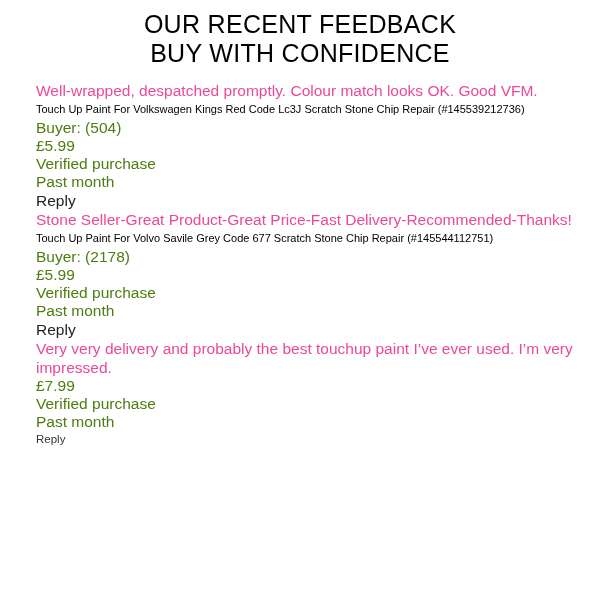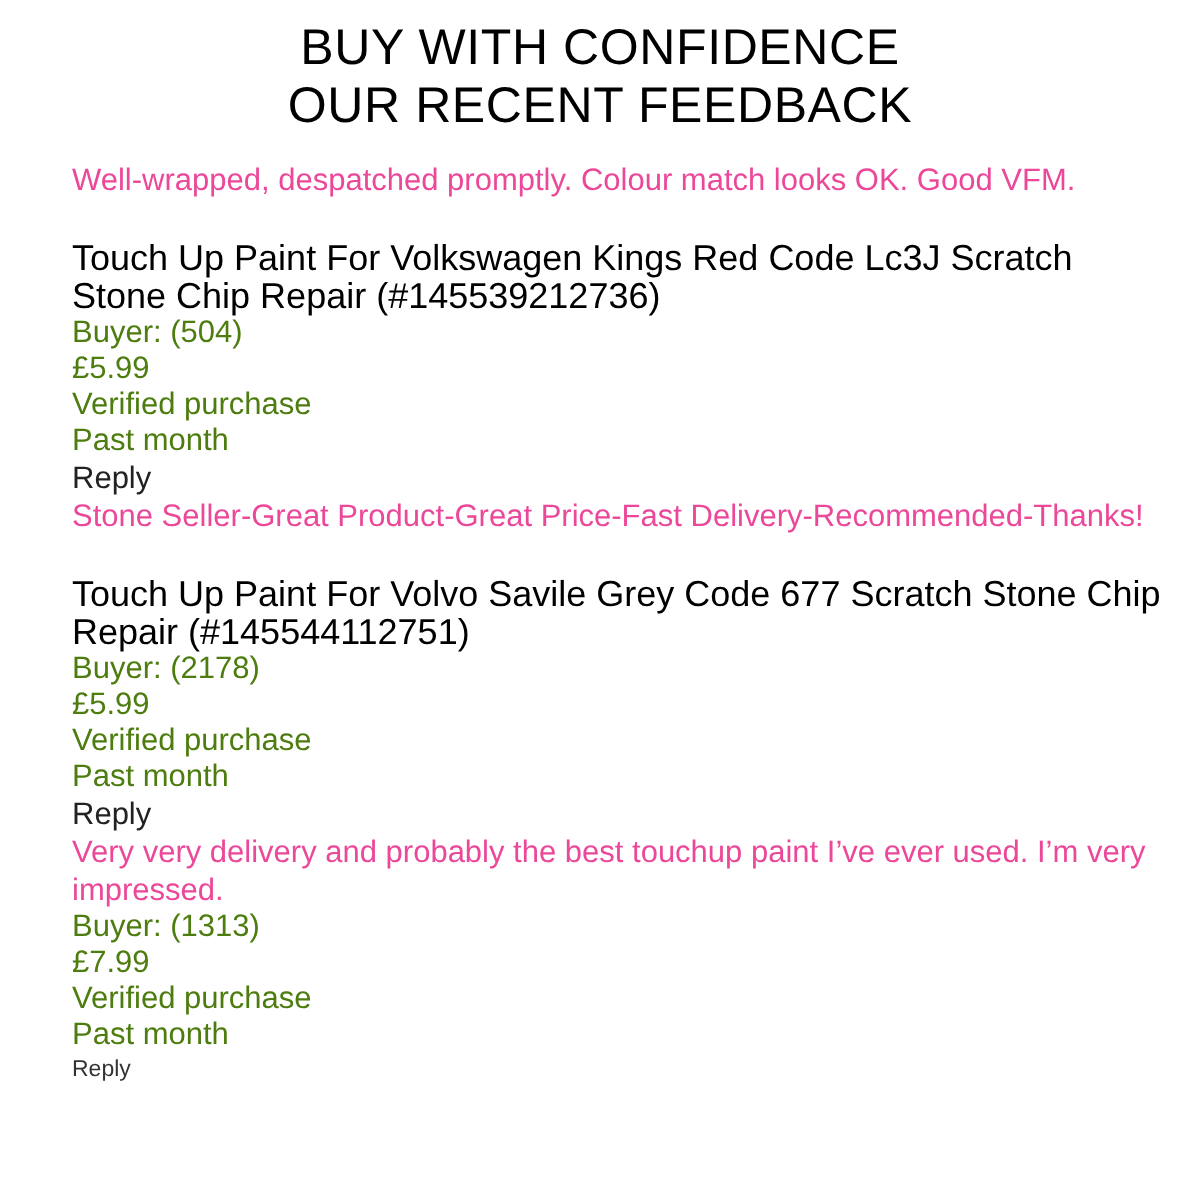--- a/index.html
+++ b/index.html
@@ -42,23 +42,22 @@
     margin: 0 0 0 0;
     padding: 0;
   }
   .comment {
     color: #ec4899;
     font-size: 15.5px;
     line-height: 19px;
   }
   .item-title {
     color: #000000;
-    font-size: 18px;
+    font-size: 11px;
     line-height: 19px;
-    margin-top: 20px;
   }
   .meta {
     color: #4d7c0f;
     font-size: 15.5px;
     line-height: 18px;
   }
   .reply {
     color: #222222;
     font-size: 15.5px;
     line-height: 19px;
@@ -68,22 +67,22 @@
     line-height: 16px;
     color: #333333;
   }
 </style>
 </head>
 <body>
 
 <div class="page">
 
   <div class="heading">
+    <span class="heading-line">OUR RECENT FEEDBACK</span>
     <span class="heading-line">BUY WITH CONFIDENCE</span>
-    <span class="heading-line">OUR RECENT FEEDBACK</span>
   </div>
 
   <div class="feedback-list">
 
     <div class="feedback-item">
       <div class="comment">Well-wrapped, despatched promptly. Colour match looks OK. Good VFM.</div>
       <div class="item-title">Touch Up Paint For Volkswagen Kings Red Code Lc3J Scratch Stone Chip Repair (#145539212736)</div>
       <div class="meta">Buyer: (504)</div>
       <div class="meta">£5.99</div>
       <div class="meta">Verified purchase</div>
@@ -96,21 +95,20 @@
       <div class="item-title">Touch Up Paint For Volvo Savile Grey Code 677 Scratch Stone Chip Repair (#145544112751)</div>
       <div class="meta">Buyer:  (2178)</div>
       <div class="meta">£5.99</div>
       <div class="meta">Verified purchase</div>
       <div class="meta">Past month</div>
       <div class="reply">Reply</div>
     </div>
 
     <div class="feedback-item">
       <div class="comment">Very very delivery and probably the best touchup paint I’ve ever used. I’m very impressed.</div>
-      <div class="meta">Buyer: (1313)</div>
       <div class="meta">£7.99</div>
       <div class="meta">Verified purchase</div>
       <div class="meta">Past month</div>
       <div class="reply reply-small">Reply</div>
     </div>
 
   </div>
 </div>
 
 </body></html>

